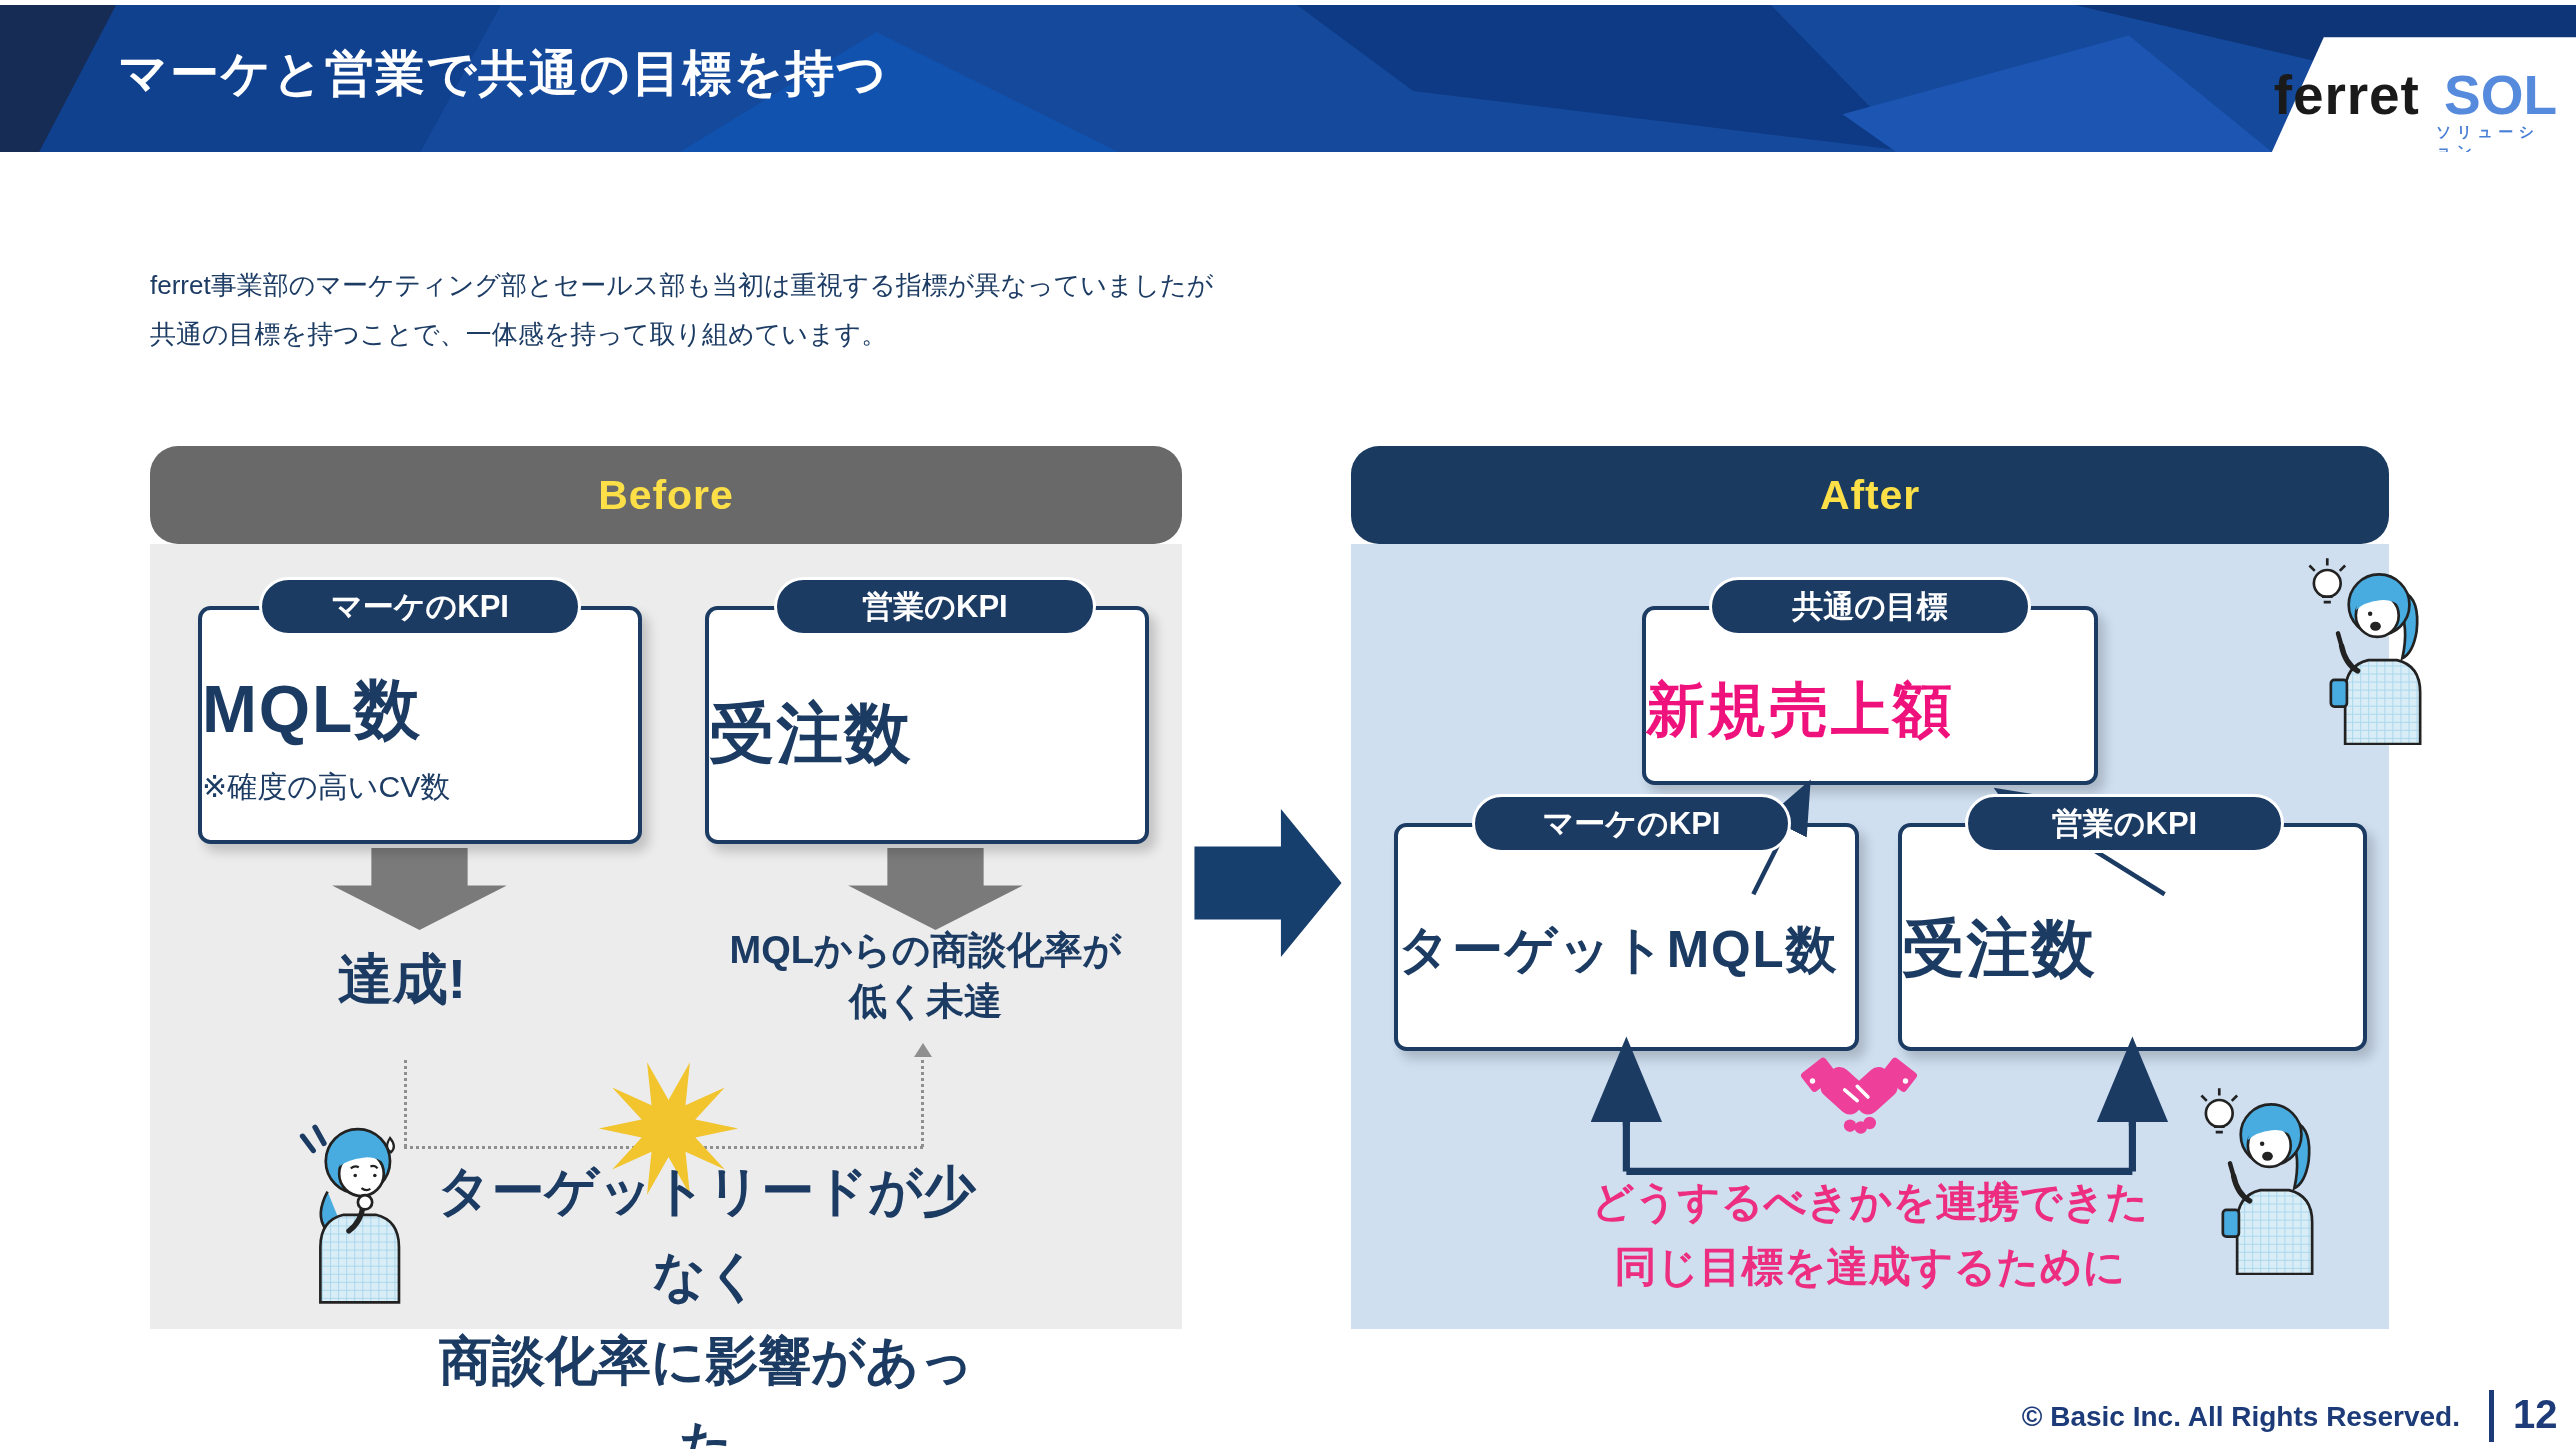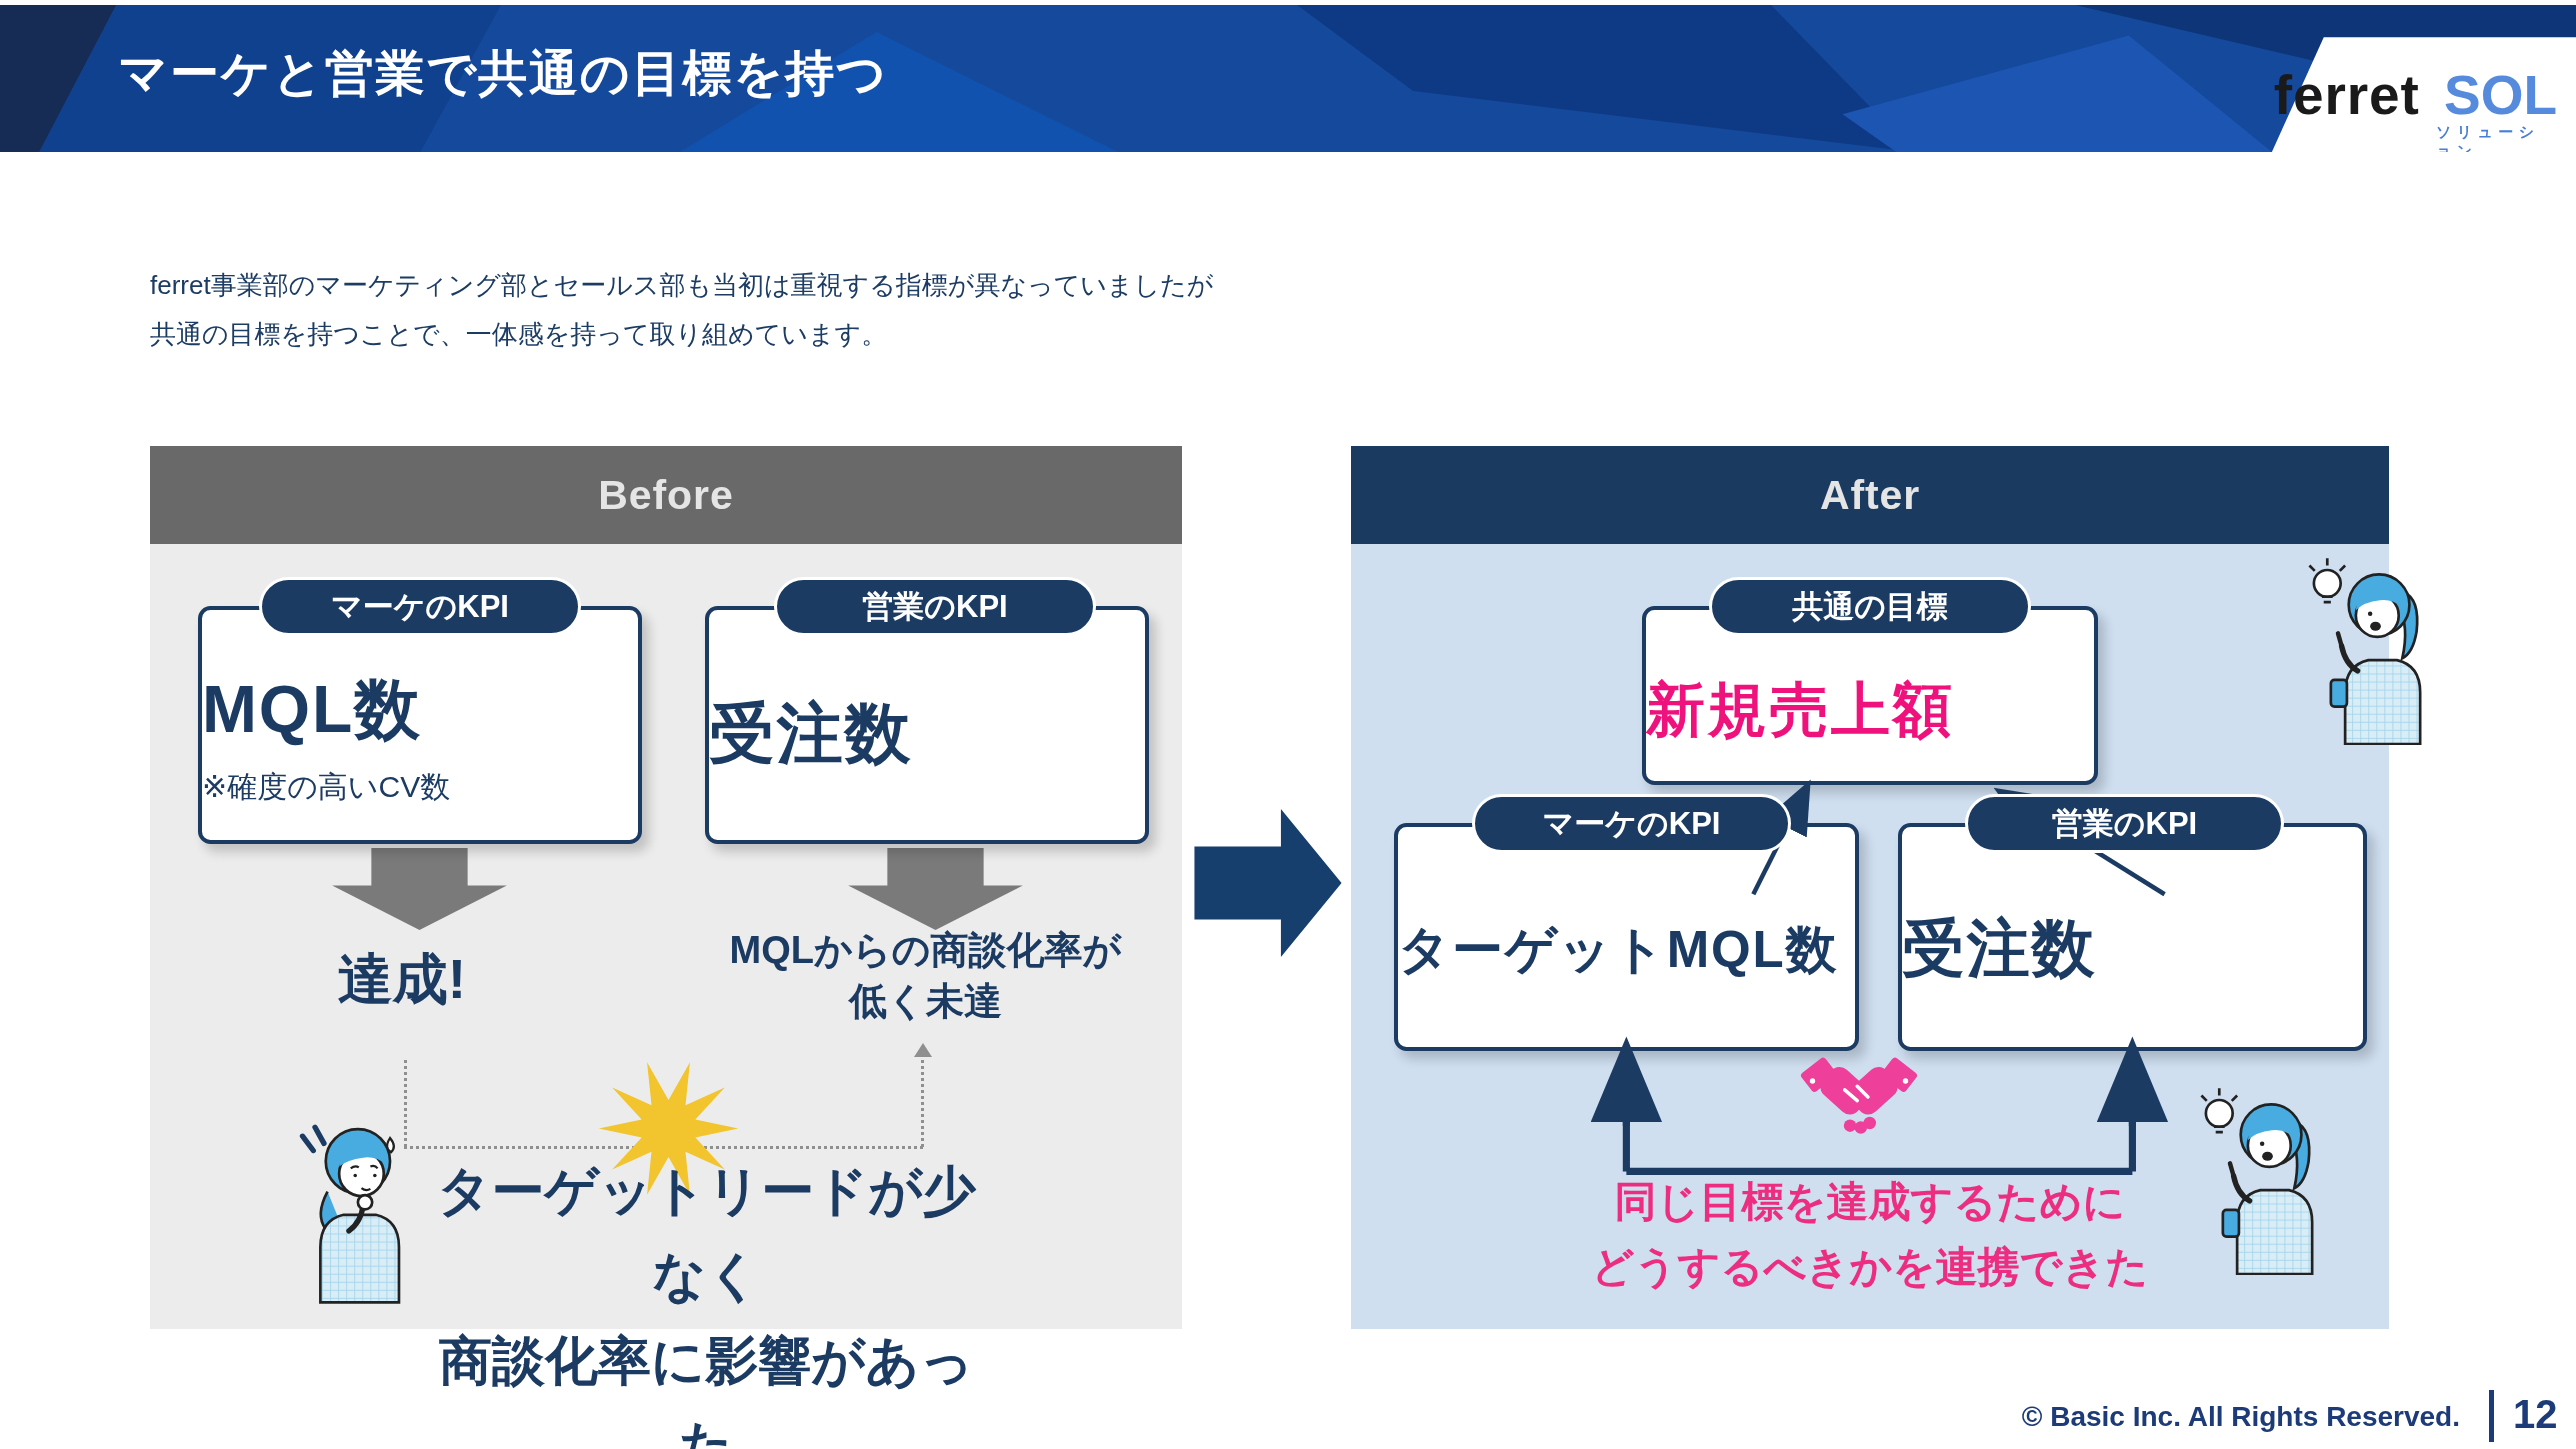--- a/index.html
+++ b/index.html
@@ -15,21 +15,21 @@
   .logo-ferret{position:absolute;left:19.7px;top:21.5px;font-size:55px;font-weight:800;color:#1a1a1a;letter-spacing:0.9px;}
   .logo-sol{position:absolute;left:190px;top:21.5px;font-size:55px;font-weight:800;color:#568add;}
   .logo-sub{position:absolute;left:182px;top:82px;font-size:15px;font-weight:700;color:#4a7fd6;letter-spacing:5.4px;}
 
   
   .intro{position:absolute;left:150px;top:261px;font-size:26px;line-height:1.9;font-weight:500;color:#1d3c64;}
 
   
   .panel{position:absolute;top:446px;height:884px;}
   .panel-head{position:absolute;left:0;top:0;width:100%;height:98px;display:flex;align-items:center;justify-content:center;
-              color:#e5e5e5;font-size:41px;font-weight:700;letter-spacing:0.9px;}
+              color:#fde047;font-size:41px;font-weight:700;letter-spacing:0.9px;border-radius:28px;}
   .panel-body{position:absolute;left:0;top:98px;width:100%;height:785px;}
   .before{left:150px;width:1032px;}
   .before .panel-head{background:#696969;}
   .before .panel-body{background:#ececec;}
   .after{left:1351px;width:1038px;}
   .after .panel-head{background:#1b3a5f;}
   .after .panel-body{background:#cfdff0;}
 
   .badge{position:absolute;height:59px;background:#1c3b63;border:3.6px solid #ffffff;border-radius:41px;
          display:flex;align-items:center;justify-content:center;color:#fff;font-size:31px;font-weight:700;
@@ -194,22 +194,22 @@
         <circle cx="58" cy="88" r="7"></circle>
           <circle cx="70" cy="90" r="7"></circle>
           <circle cx="80" cy="85" r="7"></circle>
       </g>
       <circle cx="16" cy="38" r="3" fill="#ffffff"></circle>
       <circle cx="120" cy="38" r="3" fill="#ffffff"></circle>
       <path d="M52,48 l14,12 M66,44 l12,12" stroke="#ffffff" stroke-width="4" stroke-linecap="round" fill="none"></path>
     </svg>
 
     <div class="ctext outcome pink" style="left:206px;top:723px;width:626px;">
+      <div>どうするべきかを連携できた</div>
       <div>同じ目標を達成するために</div>
-      <div>どうするべきかを連携できた</div>
     </div>
 
     <svg class="abs" style="left:953px;top:107px;z-index:6;" width="143" height="192" viewBox="0 0 160 215">
       <defs>
         <pattern id="chkB1" width="9" height="9" patternUnits="userSpaceOnUse">
           <rect width="9" height="9" fill="#d9edf7"></rect>
           <path d="M0,0H9M0,0V9" stroke="#a5d4ea" stroke-width="2"></path>
         </pattern>
       </defs>
       <circle cx="26" cy="34" r="15" fill="#ffffff" stroke="#222222" stroke-width="3"></circle>

